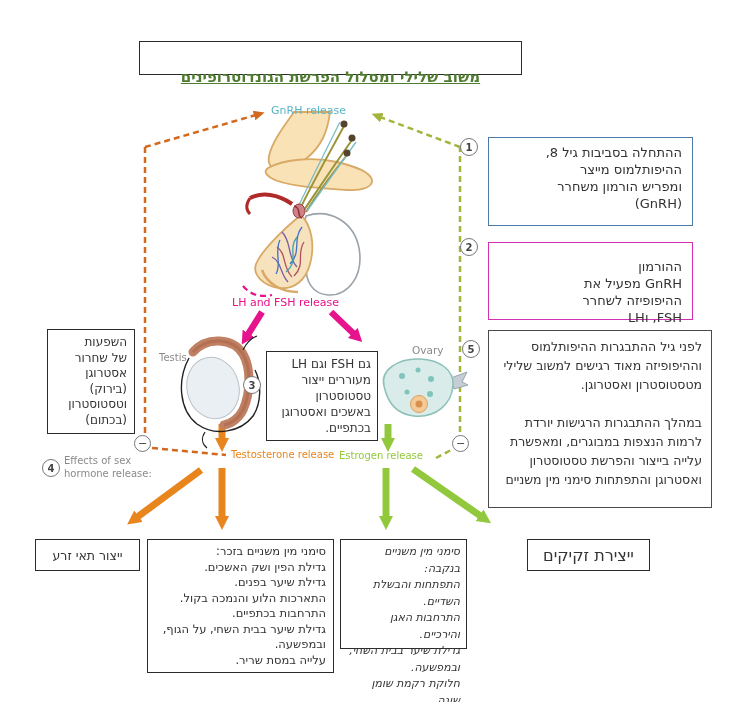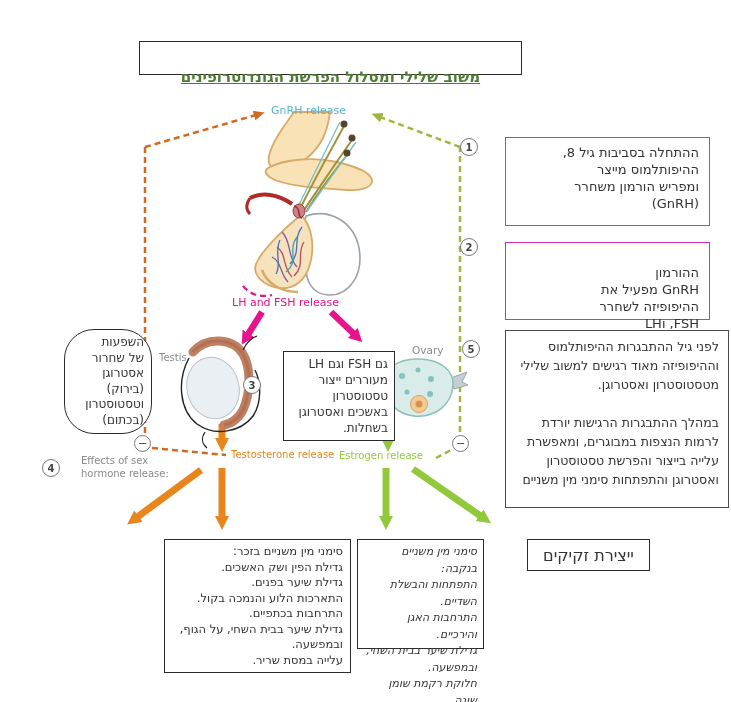--- a/index.html
+++ b/index.html
@@ -1,31 +1,31 @@
 <!DOCTYPE html>
 <html lang="he"><head>
 <meta charset="utf-8">
 <style>
   html,body{margin:0;padding:0;background:#fff;}
   #canvas{position:relative;width:731px;height:702px;background:#fff;overflow:hidden;
           font-family:"DejaVu Sans","Liberation Sans",sans-serif;}
   .abs{position:absolute;}
-  .mltext{white-space:pre-line;margin-left:17px;}
+  .mltext{white-space:pre-line;}
   #title-box{left:139px;top:41px;width:381px;height:32px;border:1px solid #2b2b2b;
              display:flex;align-items:center;justify-content:center;z-index:4;}
   #title-box span{color:#4e7b30;font-weight:bold;font-size:15px;text-decoration:underline;direction:rtl;margin-top:37px;}
   .hbox{border:1px solid #2b2b2b;direction:rtl;text-align:right;color:#333;z-index:3;background:#fff;box-sizing:border-box;}
   #box-step1{left:488px;top:137px;width:205px;height:89px;border:1.5px solid #4d79a8;
              padding:6px 10px;font-size:13px;line-height:17px;}
   #box-step2{left:488px;top:242px;width:205px;height:78px;border:1.5px solid #d32fb2;
-             padding:21px 10px;font-size:13px;line-height:17px;}
+             padding:15px 10px;font-size:13px;line-height:17px;}
   #box-step5{left:488px;top:330px;width:224px;height:178px;border:1px solid #4a4a4a;
              padding:6px 9px;font-size:12.5px;line-height:19px;}
   #box-effects-legend{left:47px;top:329px;width:88px;height:105px;padding:5px 7px;
-             font-size:12px;line-height:15.5px;border-radius:30px;}
+             font-size:12px;line-height:15.5px;}
   #box-lhfsh-note{left:266px;top:351px;width:112px;height:90px;padding:4px 6px;
              font-size:12px;line-height:16px;}
   #box-sperm{left:35px;top:539px;width:105px;height:32px;display:flex;align-items:center;
              justify-content:center;font-size:12.5px;padding:0;}
   #box-male{left:147px;top:539px;width:187px;height:134px;padding:4px 7px;
              font-size:11.5px;line-height:15.5px;}
   #box-female{left:340px;top:539px;width:127px;height:110px;padding:4px 6px;
              font-size:11px;line-height:16.5px;font-style:italic;}
   #box-follicles{left:527px;top:539px;width:123px;height:32px;display:flex;align-items:center;
              justify-content:center;font-size:16px;padding:0;}
@@ -195,22 +195,23 @@
   <div id="box-effects-legend" class="abs hbox mltext">השפעות
 של שחרור
 אסטרוגן
 (בירוק)
 וטסטוסטרון
 (בכתום)</div>
   <div id="box-lhfsh-note" class="abs hbox mltext">גם FSH וגם LH
 מעוררים ייצור
 טסטוסטרון
 באשכים ואסטרוגן
-בשחלות.</div>
-
+בכתפיים.</div>
+
+  <div id="box-sperm" class="abs hbox">ייצור תאי זרע</div>
   <div id="box-male" class="abs hbox mltext">סימני מין משניים בזכר:
 גדילת הפין ושק האשכים.
 גדילת שיער בפנים.
 התארכות הלוע והנמכה בקול.
 התרחבות בכתפיים.
 גדילת שיער בבית השחי, על הגוף,
 ובמפשעה.
 עלייה במסת שריר.</div>
   <div id="box-female" class="abs hbox mltext">סימני מין משניים בנקבה:
 התפתחות והבשלת השדיים.

